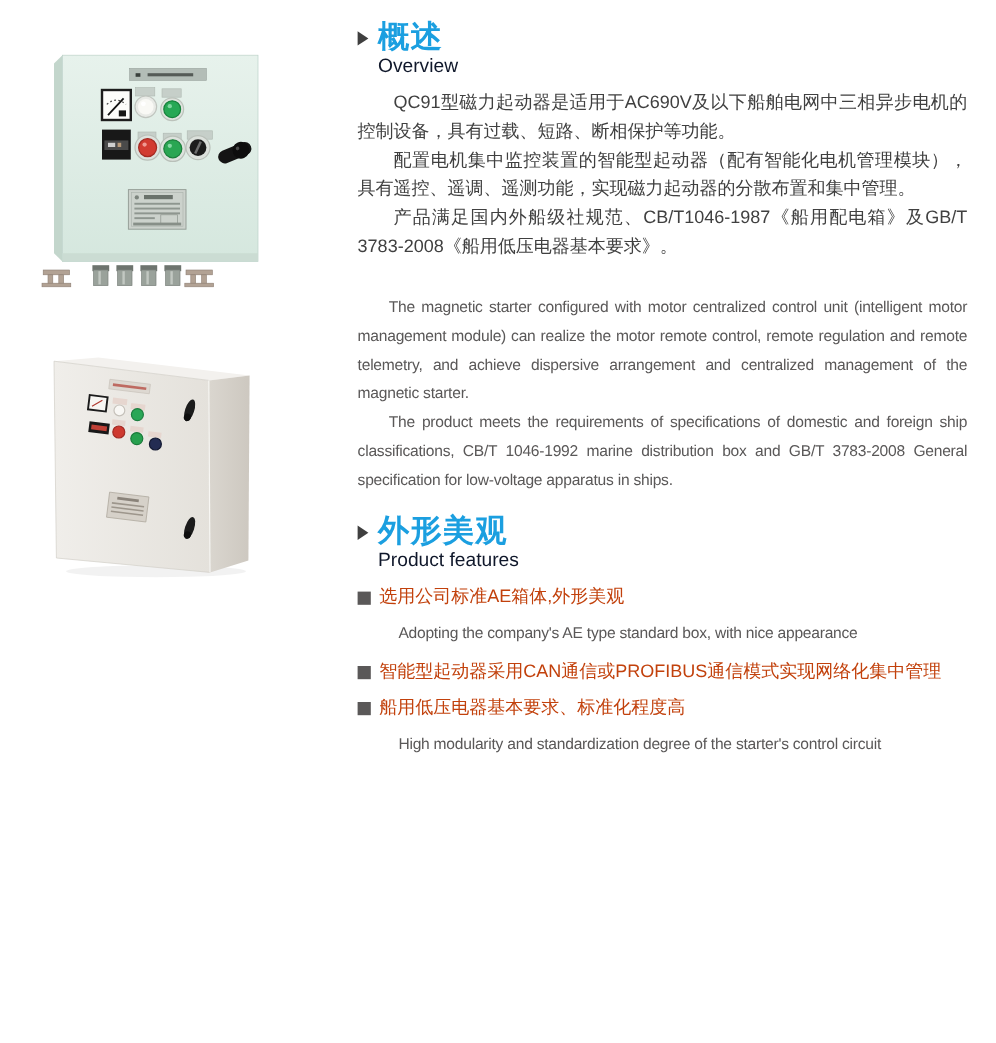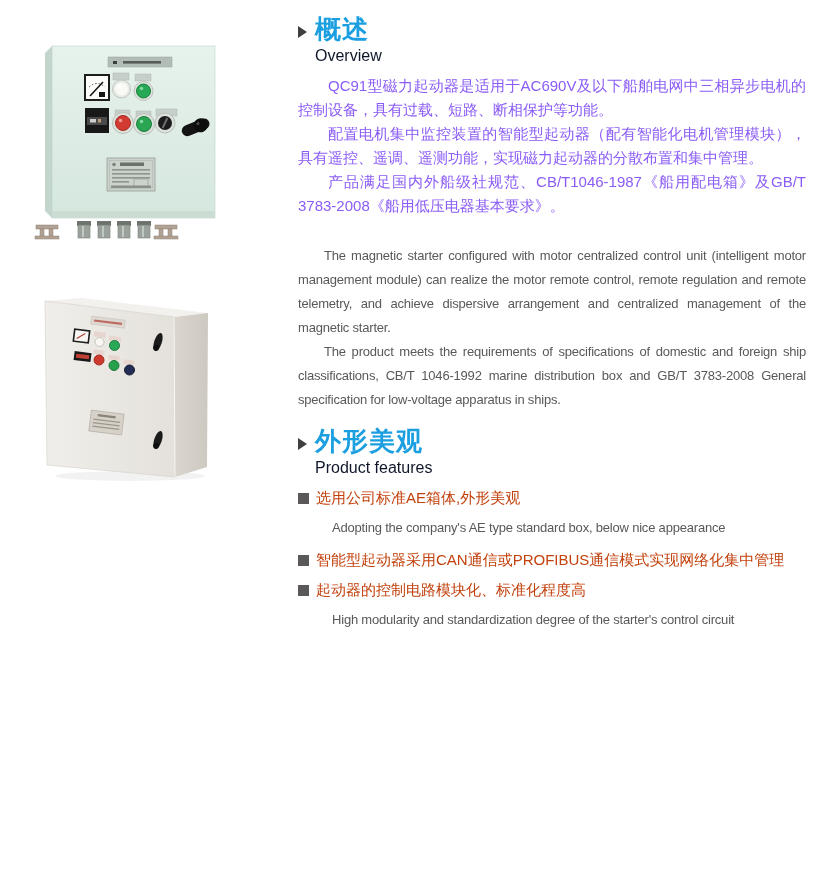--- a/index.html
+++ b/index.html
@@ -1,26 +1,26 @@
 <!DOCTYPE html>
 <html><head>
 <meta charset="utf-8">
 <style>
   html,body{margin:0;padding:0;background:#fff;}
   .page{position:relative;width:830px;height:869px;background:#ffffff;overflow:hidden;
         font-family:"Liberation Sans","DejaVu Sans",sans-serif;}
   .photo1{position:absolute;left:30px;top:35px;width:245px;height:215px;}
   .photo2{position:absolute;left:35px;top:278px;width:220px;height:210px;}
   .right-col{position:absolute;left:298px;top:14px;width:508px;}
-  .sec-head{display:flex;align-items:center;gap:8px;font-family:Liberation Serif, serif;}
+  .sec-head{display:flex;align-items:center;gap:8px;}
   .tri{width:0;height:0;border-top:6px solid transparent;border-bottom:6px solid transparent;
        border-left:9px solid #3f3f3f;margin-top:3px;flex:none;}
   h1{font-size:26px;line-height:32px;color:#1b9fe0;margin:0;font-weight:bold;letter-spacing:1px;}
   .sub{font-size:16px;line-height:20px;color:#0f172a;margin:0 0 0 17px;}
-  .para-zh{font-size:15px;line-height:24px;color:#8b5cf6;text-align:justify;text-indent:2em;margin:0;}
+  .para-zh{font-size:15px;line-height:24px;color:#404040;text-align:justify;text-indent:2em;margin:0;}
   .zh-block{margin-top:8px;}
   .en-block{margin-top:26px;}
   .para-en{font-size:13px;line-height:24px;color:#5a5858;text-align:justify;text-indent:2em;
            margin:0;letter-spacing:-0.2px;}
   .features{margin-top:14px;}
   .feat{margin-top:10px;}
   .feat-zh{display:flex;align-items:center;gap:7px;font-size:15px;color:#c2410c;line-height:20px;}
   .sq{width:11px;height:11px;background:#5a5858;flex:none;}
   .feat-en{margin:7px 0 0 34px;font-size:13px;line-height:25px;color:#5a5858;letter-spacing:-0.2px;}
 </style>
@@ -248,33 +248,33 @@
         <span class="tri"></span>
         <h1>外形美观</h1>
       </div>
       <div class="sub">Product features</div>
 
       <div class="feat">
         <div class="feat-zh">
           <span class="sq"></span>
           <span>选用公司标准AE箱体,外形美观</span>
         </div>
-        <div class="feat-en">Adopting the company's AE type standard box, below nice appearance</div>
+        <div class="feat-en">Adopting the company's AE type standard box, with nice appearance</div>
       </div>
 
       <div class="feat">
         <div class="feat-zh">
           <span class="sq"></span>
           <span>智能型起动器采用CAN通信或PROFIBUS通信模式实现网络化集中管理</span>
         </div>
       </div>
 
       <div class="feat">
         <div class="feat-zh">
           <span class="sq"></span>
-          <span>起动器的控制电路模块化、标准化程度高</span>
+          <span>船用低压电器基本要求、标准化程度高</span>
         </div>
         <div class="feat-en">High modularity and standardization degree of the starter's control circuit</div>
       </div>
     </section>
 
   </div>
 </div>
 
 </body></html>

